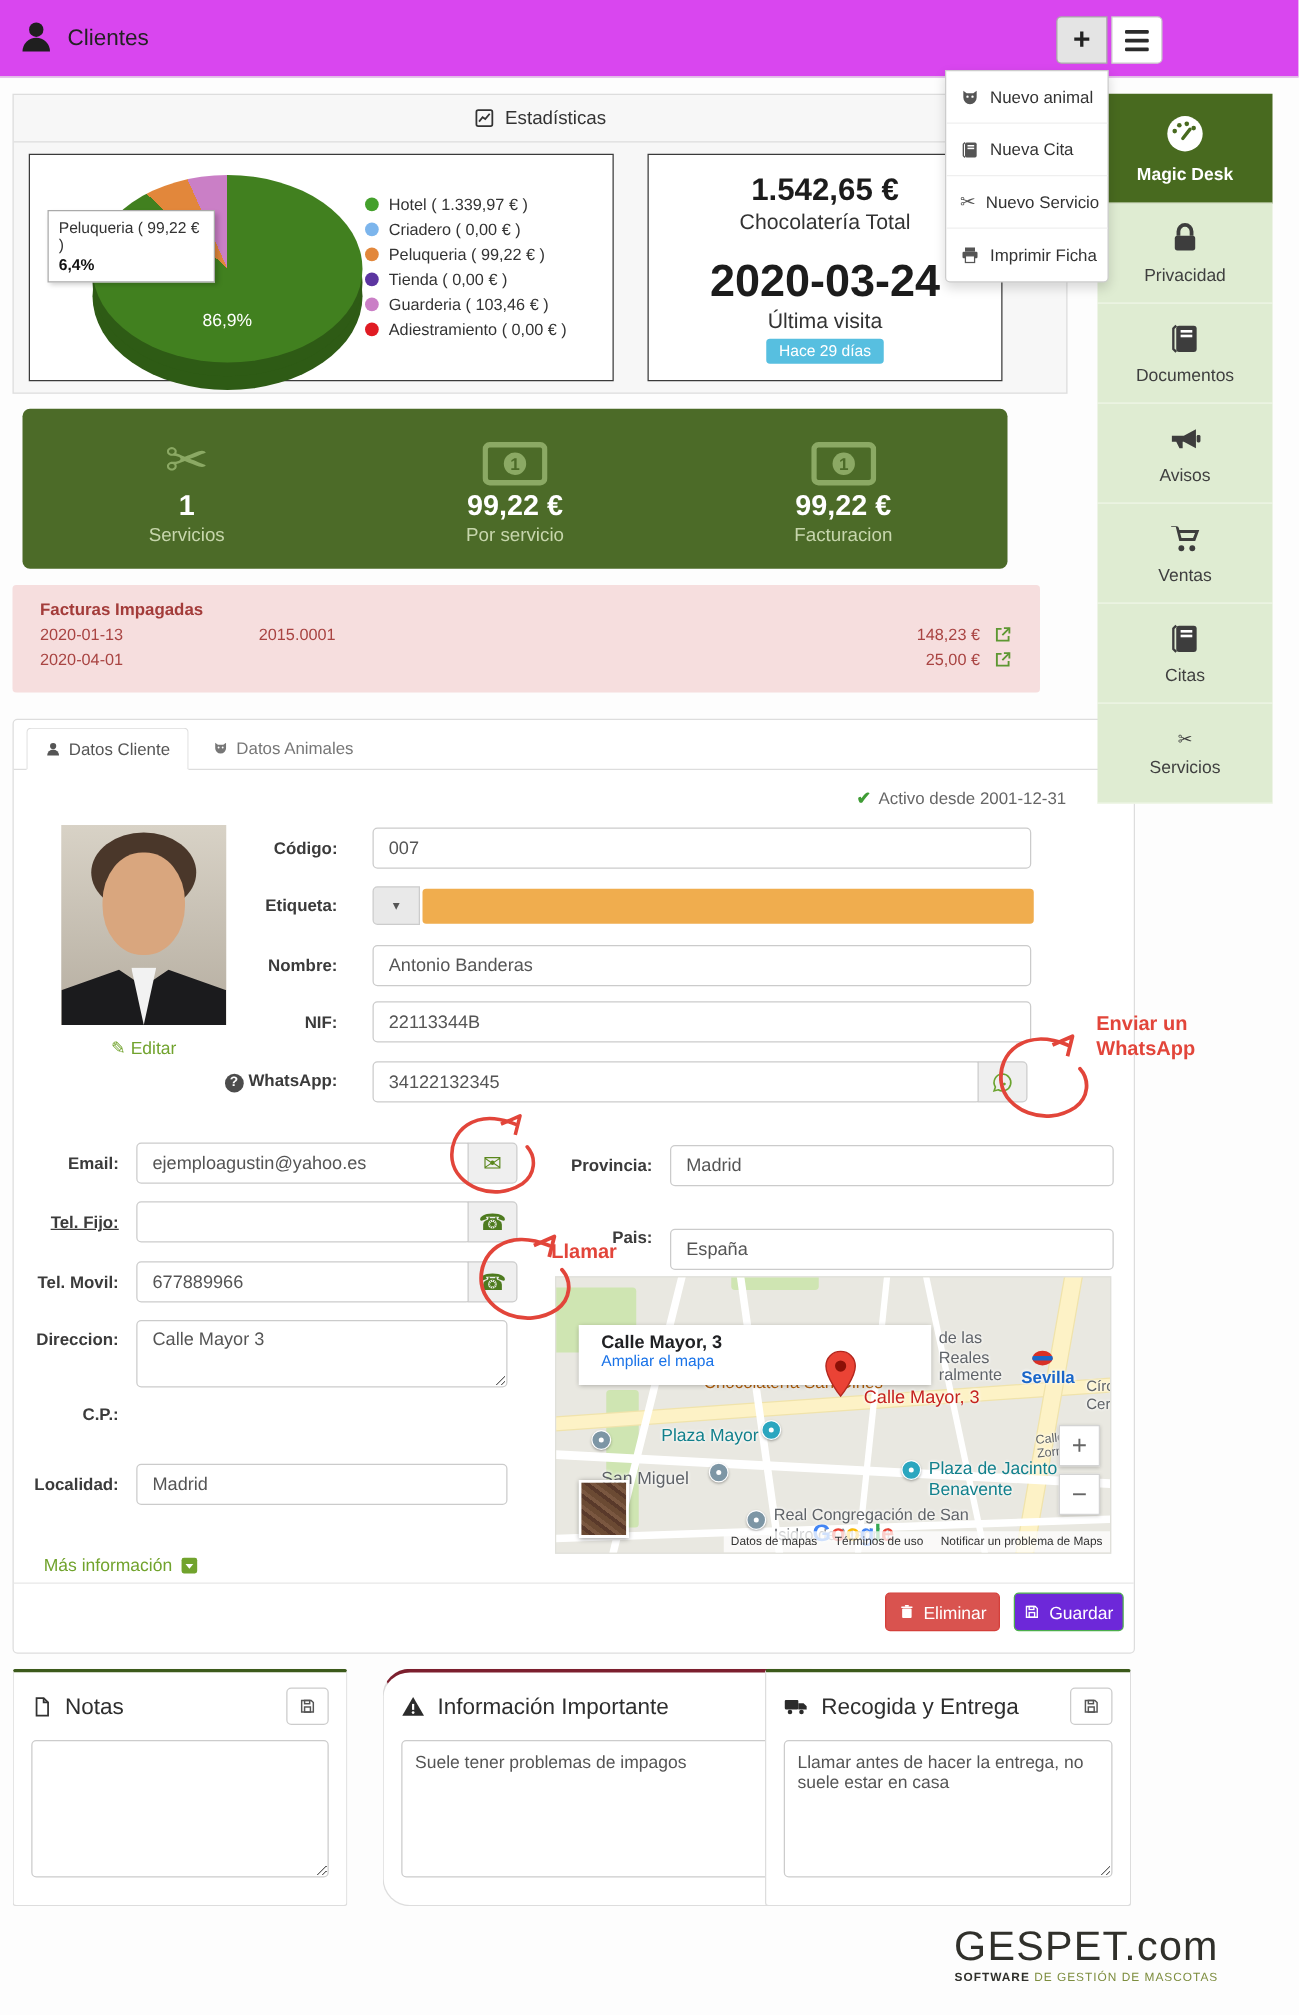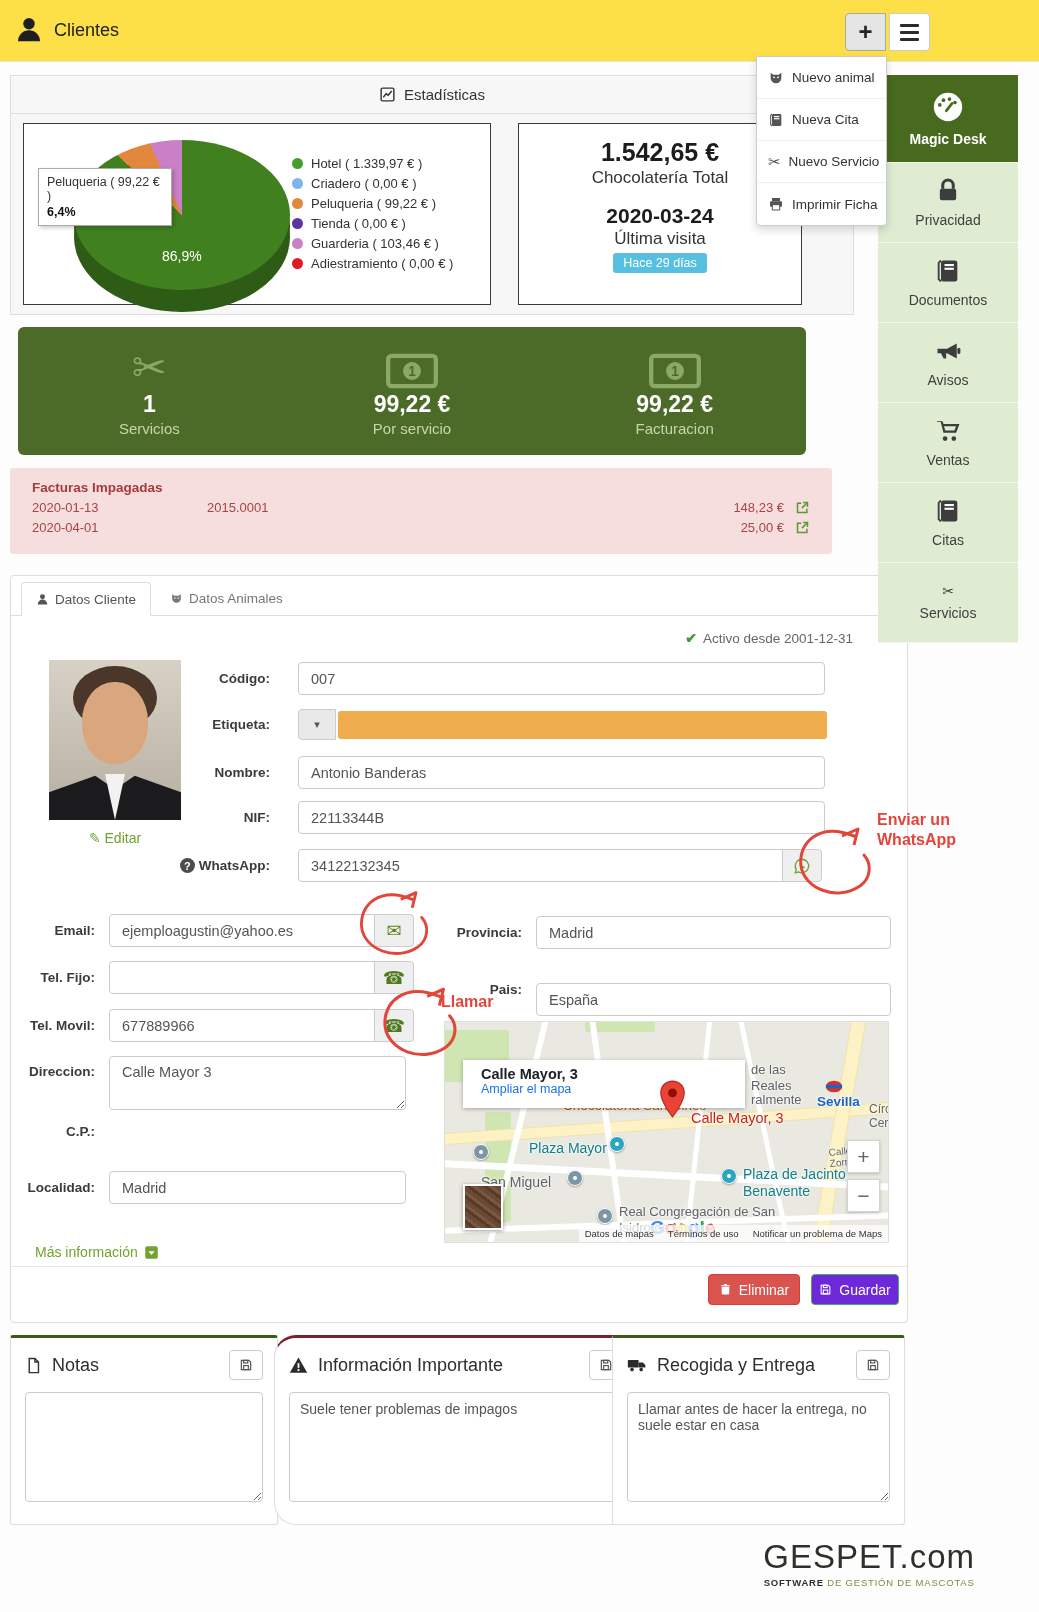--- a/index.html
+++ b/index.html
@@ -1,21 +1,21 @@
 <!DOCTYPE html>
 <html><head>
 <meta charset="utf-8">
 <style>
   * { margin:0; padding:0; box-sizing:border-box; }
   html,body { background:#fdfdfd; }
   body { font-family:"Liberation Sans", sans-serif; color:#333; }
   .page { position:relative; width:1039px; height:1612px; background:#fdfdfd; overflow:hidden; }
 
   
-  .topbar { position:absolute; left:0; top:0; width:1039px; height:62px; background:#fde047; border-bottom:1px solid #e3e3e3; }
+  .topbar { position:absolute; left:0; top:0; width:1039px; height:62px; background:#d946ef; border-bottom:1px solid #e3e3e3; }
   .topbar-title { position:absolute; left:14px; top:15px; display:flex; align-items:center; gap:10px; }
   .topbar-title h1 { font-size:18px; font-weight:400; color:#222; }
   .btn-plus { position:absolute; left:845px; top:13px; width:41px; height:38px; background:#e4e4e4; border:1px solid #a9a9a9; border-radius:4px 0 0 4px; font-size:24px; font-weight:700; color:#222; display:flex; align-items:center; justify-content:center; cursor:pointer; }
   .btn-menu { position:absolute; left:889px; top:13px; width:41px; height:38px; background:#fff; border:1px solid #ccc; border-radius:0 4px 4px 0; display:flex; flex-direction:column; align-items:center; justify-content:center; gap:4px; cursor:pointer; }
   .btn-menu i { width:19px; height:3px; background:#2b2b2b; border-radius:1px; }
 
   
   .dropdown { position:absolute; left:756px; top:56px; width:131px; background:#fff; border:1px solid #ccc; border-radius:0 0 4px 4px; box-shadow:0 4px 9px rgba(0,0,0,.15); z-index:40; }
   .dropdown-item { height:42px; display:flex; align-items:center; gap:8px; padding:0 11px; font-size:13.5px; color:#333; border-bottom:1px solid #efefef; cursor:pointer; white-space:nowrap; }
   .dropdown-item:last-child { border-bottom:none; }
@@ -40,21 +40,21 @@
   .pie-label { position:absolute; left:88px; top:108px; color:#fff; font-size:14px; z-index:4; }
   .pie-tooltip { position:absolute; left:14px; top:44px; width:134px; background:#fff; border:1px solid #aaa; box-shadow:2px 2px 4px rgba(0,0,0,.2); padding:6px 8px; z-index:6; }
   .pie-tooltip .l1 { font-size:12.5px; color:#333; }
   .pie-tooltip .l2 { font-size:12.5px; color:#111; font-weight:700; margin-top:2px; }
   .legend { position:absolute; left:268px; top:32px; display:flex; flex-direction:column; gap:5px; }
   .legend-row { display:flex; align-items:center; gap:8px; font-size:13px; color:#333; cursor:pointer; }
   .dot { width:11px; height:11px; border-radius:50%; flex:0 0 auto; }
   .totals-box { position:absolute; left:507px; top:47px; width:284px; height:182px; background:#fff; border:1px solid #3a3a3a; text-align:center; padding-top:14px; }
   .tot-value { font-size:25px; font-weight:700; color:#1c1c1c; }
   .tot-label { font-size:17px; color:#333; margin-top:1px; }
-  .tot-date { font-size:21px; font-weight:700; color:#1c1c1c; margin-top:16px; }
+  .tot-date { font-size:36px; font-weight:700; color:#1c1c1c; margin-top:16px; }
   .badge-days { display:inline-block; margin-top:4px; background:#57bfe0; color:#fff; font-size:12.5px; padding:3px 10px; border-radius:3px; }
 
   
   .kpibar { position:absolute; left:18px; top:327px; width:788px; height:128px; background:#4c6b28; border-radius:6px; display:flex; }
   .kpi { flex:1; display:flex; flex-direction:column; align-items:center; justify-content:center; gap:2px; }
   .kpi .ico { height:44px; display:flex; align-items:flex-end; justify-content:center; }
   .kpi .ico .icon-scissors { font-size:42px; color:#8ba964; }
   .kpi .val { font-size:23px; font-weight:700; color:#fff; }
   .kpi .lab { font-size:15px; color:#c7d6ac; }
 
@@ -438,21 +438,21 @@
     </div>
 
     <div class="frow" style="left:0;top:338px;">
       <span class="flabel" style="width:98px;padding-right:14px;">Email:</span>
       <input class="finput" style="width: 268px;" value="ejemploagustin@yahoo.es">
       <span class="input-btn">
           <span class="glyph-env">✉</span>
         </span>
     </div>
     <div class="frow" style="left:0;top:385px;">
-      <span class="flabel" style="width:98px;padding-right:14px;">Tel. Fijo:</span>
+      <span class="flabel" style="width:98px;padding-right:14px;text-decoration:underline;">Tel. Fijo:</span>
       <input class="finput" style="width: 268px;" value="">
       <span class="input-btn">
           <span class="glyph-phone">☎</span>
         </span>
     </div>
     <div class="frow" style="left:0;top:433px;">
       <span class="flabel" style="width:98px;padding-right:14px;">Tel. Movil:</span>
       <input class="finput" style="width: 268px;" value="677889966">
       <span class="input-btn">
           <span class="glyph-phone">☎</span>
@@ -593,21 +593,21 @@
           <svg viewBox="0 0 24 24" width="14" height="14" fill="none" stroke="#555" stroke-width="2">
             <path d="M4 4h13l3 3v13H4z"></path>
             <rect x="8" y="13" width="8" height="7"></rect>
             <rect x="8" y="4" width="7" height="4.5"></rect>
           </svg>
         </span>
     </div>
     <textarea style=""></textarea>
   </div>
 
-  <div class="panel panel--red" style="left:274px;width:364px;border-radius:22px;">
+  <div class="panel panel--red" style="left:306px;width:364px;border-radius:22px;">
     <div class="panel-head">
       <svg viewBox="0 0 24 24" width="19" height="19" fill="#2b2b2b">
           <path d="M12 2 23 21H1z"></path>
           <rect x="10.9" y="9" width="2.2" height="6" fill="#fff"></rect>
           <circle cx="12" cy="17.8" r="1.4" fill="#fff"></circle>
         </svg>
       <h3>Información Importante</h3>
       <span class="mini-save">
           <svg viewBox="0 0 24 24" width="14" height="14" fill="none" stroke="#555" stroke-width="2">
             <path d="M4 4h13l3 3v13H4z"></path>

